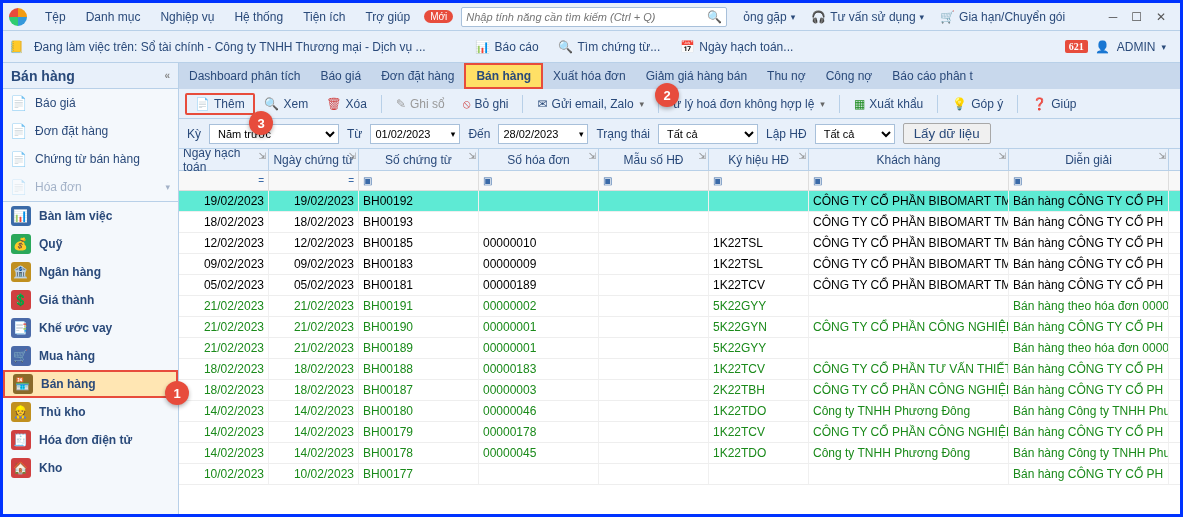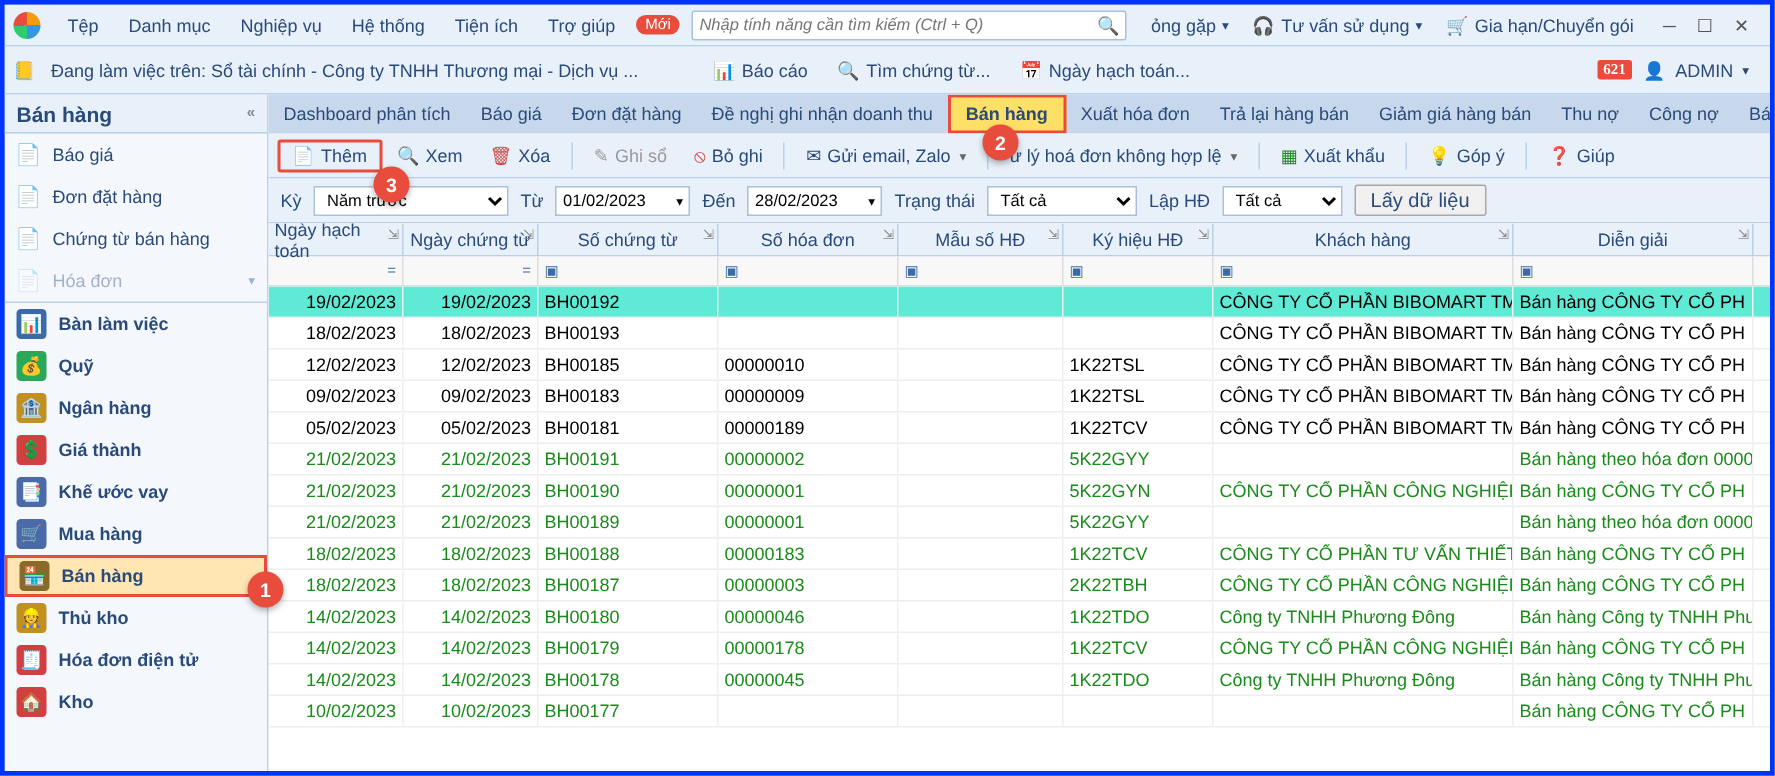--- a/index.html
+++ b/index.html
@@ -5,21 +5,21 @@
 * { box-sizing: border-box; margin: 0; padding: 0; font-family: Arial, sans-serif; }
 body { width: 1183px; height: 517px; overflow: hidden; background: #0033ff; border: 3px solid #0033ff; position: relative; }
 
 .app-window { background: #d3e4f7; width: 100%; height: 100%; display: flex; flex-direction: column; }
 
 
 .menubar { height: 28px; background: #e8f0fa; display: flex; align-items: center; padding: 0 6px; font-size: 12px; color: #2a4a7a; border-bottom: 1px solid #b8d0e8; }
 .menubar .logo { width: 18px; height: 18px; background: conic-gradient(#f39c12 0 25%, #3498db 25% 50%, #2ecc71 50% 75%, #e74c3c 75% 100%); border-radius: 50%; margin-right: 8px; }
 .menubar .menu-item { padding: 0 10px; cursor: pointer; }
 .menubar .badge-new { background: #e74c3c; color: #fff; border-radius: 8px; padding: 1px 6px; font-size: 10px; margin-left: 4px; }
-.menubar .search-box { width: 290px; height: 20px; background: #fff; border: 1px solid #a8c0da; border-radius: 2px; margin: 16px 8px; display: flex; align-items: center; padding: 0 4px; }
+.menubar .search-box { width: 266px; height: 20px; background: #fff; border: 1px solid #a8c0da; border-radius: 2px; margin: 16px 8px; display: flex; align-items: center; padding: 0 4px; }
 .menubar .search-box input { border: none; outline: none; flex: 1; font-size: 11px; font-style: italic; color: #888; }
 .menubar .right-item { padding: 0 8px; display: flex; align-items: center; gap: 4px; cursor: pointer; }
 .menubar .spacer { flex: 1; }
 .window-controls { display: flex; gap: 14px; padding: 0 8px; color: #555; }
 
 
 .infobar { height: 32px; background: #e8f0fa; display: flex; align-items: center; padding: 0 6px; font-size: 12px; color: #2a4a7a; border-bottom: 1px solid #b8d0e8; }
 .infobar .item { padding: 0 10px; display: flex; align-items: center; gap: 4px; cursor: pointer; }
 .infobar .spacer { flex: 1; }
 .notif-badge { background: #e74c3c; color: #fff; font-size: 10px; padding: 1px 4px; border-radius: 2px; font-weight: bold; font-family: Liberation Serif, serif; }
@@ -222,24 +222,22 @@
           </div>
         </div>
     </div>
 
     <div class="content">
 
       <div class="tabs" id="tabs-row">
       <div class="tab">Dashboard phân tích</div>
           <div class="tab">Báo giá</div>
           <div class="tab">Đơn đặt hàng</div>
-          <div class="tab">Đề nghị ghi nhận doanh thu</div>
           <div class="tab active">Bán hàng</div>
           <div class="tab">Xuất hóa đơn</div>
-          <div class="tab">Trả lại hàng bán</div>
           <div class="tab">Giảm giá hàng bán</div>
           <div class="tab">Thu nợ</div>
           <div class="tab">Công nợ</div>
           <div class="tab">Báo cáo phân t</div>
         </div>
 
       <div class="toolbar">
         <div class="tb-btn highlighted">
             <span>📄</span>
             <span>Thêm</span>

